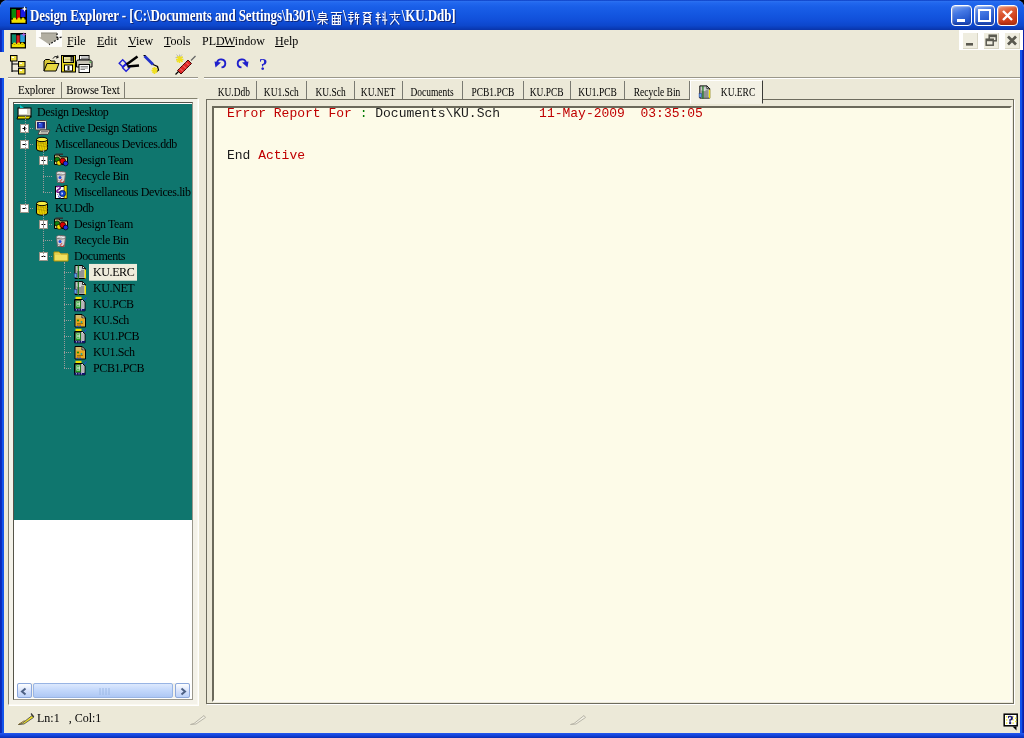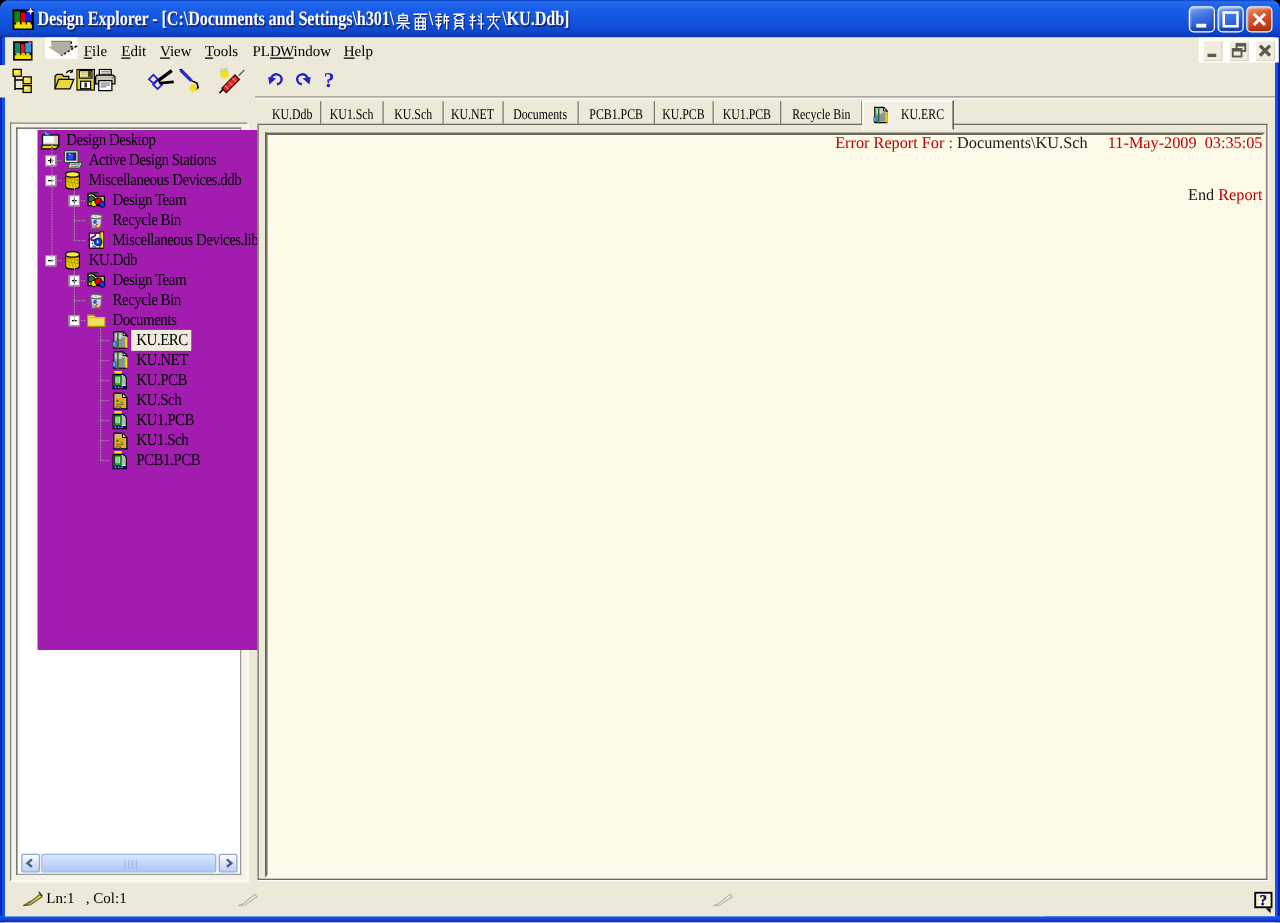--- a/index.html
+++ b/index.html
@@ -37,21 +37,21 @@
 #toolbar { position:absolute; left:0px; top:52px; width:1020px; height:26px; background:#ECE9D8; }
 #toolbar svg { position:absolute; top:2px; }
 
 
 #lpanel { position:absolute; left:8px; top:77px; width:190px; height:628px; }
 #ltabrow { position:absolute; left:0; top:0; width:190px; height:21px; border-top:1px solid #9a978a; box-shadow:inset 0 1px 0 #fff; }
 #lpedge { position:absolute; left:0; top:21px; width:190px; height:607px; background:#F4F2E9; border:1px solid; border-color:#84826f #fbf9f0 #fbf9f0 #84826f; box-shadow:1px 1px 0 #fff; }
 .ltab { position:absolute; top:5px; height:16px; font-size:11px; letter-spacing:-0.2px; text-align:center; transform:scaleY(1.15); transform-origin:50% 40%; }
 .tabsep { position:absolute; top:4px; width:1px; height:17px; background:#807e74; }
 #treebox { position:absolute; left:4px; top:3px; width:180px; height:598px; background:#fff; border:1px solid; border-color:#55544a #9a978c #9a978c #55544a; }
-#tree { position:absolute; left:16px; top:1px; width:178px; height:416px; overflow:hidden; background:#a21caf; }
+#tree { position:absolute; left:0px; top:1px; width:178px; height:416px; overflow:hidden; background:#0f766e; }
 .trow { position:absolute; height:16px; font-size:12px; letter-spacing:-0.4px; white-space:nowrap; }
 .trow .lbl { position:absolute; top:1px; display:inline-block; transform:scaleY(1.12); transform-origin:0 60%; }
 .ticon { position:absolute; top:0px; width:17px; height:16px; }
 .exp { position:absolute; width:9px; height:9px; top:4px; background:#fff; border:1px solid #9a968a; } .exp svg{position:absolute;left:0px;top:0px;}
 .dot-v { position:absolute; border-left:1px dotted #9a9a9a; width:0; }
 .dot-h { position:absolute; border-top:1px dotted #9a9a9a; height:0; }
 .sel { background:#EFECDC; padding:0 3px 0 4px; margin-left:-4px; }
 
 
 #hscroll { position:absolute; left:3px; top:580px; width:173px; height:15px; background:#F2F1EC; }
@@ -59,21 +59,21 @@
 #sthumb { position:absolute; left:16px; top:0px; width:140px; height:15px; background:linear-gradient(180deg,#dde9fd,#c2d7fb 50%,#aec7f4); border:1px solid #98b4e4; border-radius:2px; }
 
 
 #rpane { position:absolute; left:204px; top:77px; width:816px; height:629px; }
 #rtabs { position:absolute; left:0; top:0px; width:816px; height:24px; border-top:1px solid #9a978a; box-shadow:inset 0 1px 0 #fff; }
 #mdiedge { position:absolute; left:2px; top:22px; width:808px; height:605px; border:1px solid #6d6b5e; background:#ECE9D8; box-shadow:1px 1px 0 #fff; }
 .rtab { position:absolute; top:3px; height:20px; font-size:11px; text-align:center; padding-top:5px; border-right:1px solid #7a7a72; color:#000; }
 .rtab span, #rtab-active span { display:inline-block; transform:scale(0.86,1.08); transform-origin:50% 50%; white-space:nowrap; }
 #rtab-active { position:absolute; top:2px; height:24px; background:#F3F1E4; border:1px solid; border-color:#fff #3a3a36 #F3F1E4 #fff; font-size:11px; z-index:4; }
 #content { position:absolute; left:5px; top:6px; width:800px; height:596px; background:#FDFBE8; border:2px solid; border-color:#6b695a #fcfaf2 #fcfaf2 #6b695a; }
-#content pre { font-family:Liberation Serif, serif; font-size:13px; line-height:14px; margin:-1px 0 0 13px; color:#1a1a1a;text-align:right; }
+#content pre { font-family:Liberation Mono, monospace; font-size:13px; line-height:14px; margin:-1px 0 0 13px; color:#1a1a1a; }
 .red { color:#C00000; }
 
 
 #statusbar { position:absolute; left:4px; top:706px; width:832px; height:27px; background:#ECE9D8; font-size:12px;text-align:center; }
 </style>
 </head>
 <body>
 <div style="position:absolute;left:0;top:0;width:14px;height:14px;background:#000"></div>
 <div style="position:absolute;right:0;top:0;width:14px;height:14px;background:#000"></div>
 <div id="frame"></div>
@@ -248,20 +248,26 @@
 <svg style="left:236px;top:4px" width="13" height="15" viewBox="0 0 13 15">
       <path d="M10 6.5 A4.2 4 0 1 0 5.5 11.4" fill="none" stroke="#2020cc" stroke-width="1.9"></path>
       <path d="M12.5 5.5 L6 6.5 L11.5 11.5 Z" fill="#2020cc"></path>
     </svg>
 <svg style="left:257px;top:1px" width="16" height="21">
       <text x="2" y="16.5" font-family="Liberation Serif" font-size="17" font-weight="bold" fill="#2020cc">?</text>
     </svg>
   </div>
 
 <div id="lpanel">
+  <div id="ltabrow">
+    <div class="ltab" style="left:4px;width:49px">Explorer</div>
+    <div class="tabsep" style="left:53px"></div>
+    <div class="ltab" style="left:54px;width:62px">Browse Text</div>
+    <div class="tabsep" style="left:116px"></div>
+  </div>
   <div id="lpedge">
   <div id="treebox">
     <div id="tree">
           <div class="trow" style="top:0px;left:0;width:182px">
             <svg class="ticon" style="left:2px" width="17" height="16" viewBox="0 0 17 16">
               <rect x="2" y="4" width="13" height="9" fill="#d8d4c8" stroke="#000"></rect>
               <rect x="3" y="5" width="8" height="5" fill="#fff"></rect>
               <path d="M2 12 L15 12 L13 15 L1 15 Z" fill="#e8d800" stroke="#000"></path>
               <path d="M4 1 L8 4 L4 4 Z" fill="#00c8c8"></path>
             </svg>
@@ -546,21 +552,21 @@
           <rect x="2.2" y="9.5" width="2.6" height="4" fill="#58a8e8" stroke="#2a2a80" stroke-width="0.5"></rect>
         </svg>
         <span style="position:absolute;left:27px;top:5px">KU.ERC</span>
       </div>
     </div>
   <div id="mdiedge">
   <div id="content">
     <pre><span class="red">Error Report For</span> <span style="color:#007a00">:</span> Documents\KU.Sch     <span class="red">11-May-2009  03:35:05</span>
 
 ​
-End <span class="red">Report</span></pre>
+End <span class="red">Active</span></pre>
   </div>
   </div>
 </div>
 
 <div id="statusbar">
   <svg style="position:absolute;left:13px;top:5px" width="18" height="15">
       <path d="M1.5 13.5 L5 12.5 L15 4.5 L16.5 6.5 L7 13 L1.5 13.5 Z" fill="#f0e020" stroke="#555" stroke-width="0.9"></path>
       <path d="M1.5 13.5 L7.5 9.5" stroke="#806000" stroke-width="0.8"></path>
       <path d="M14 2.5 L16.8 5.8" stroke="#333" stroke-width="1.2"></path>
     </svg>

